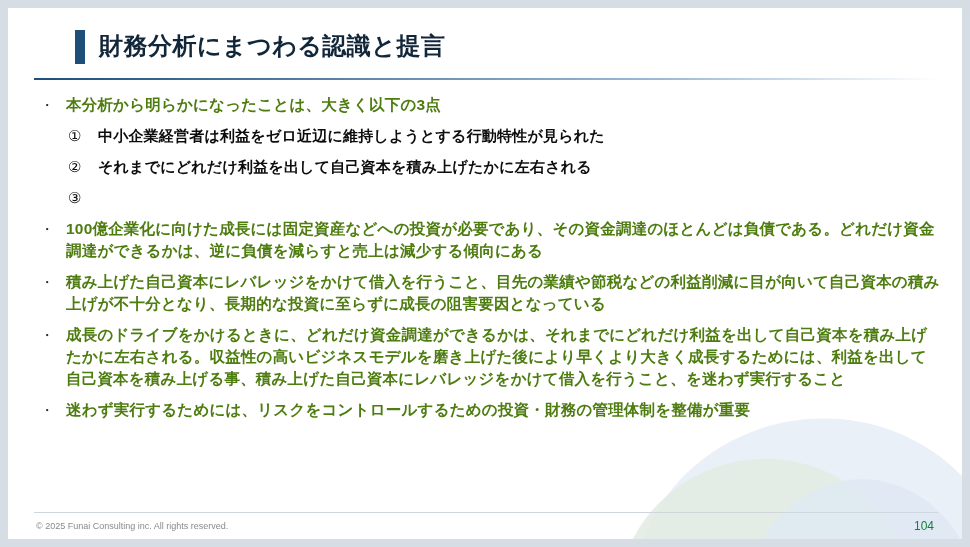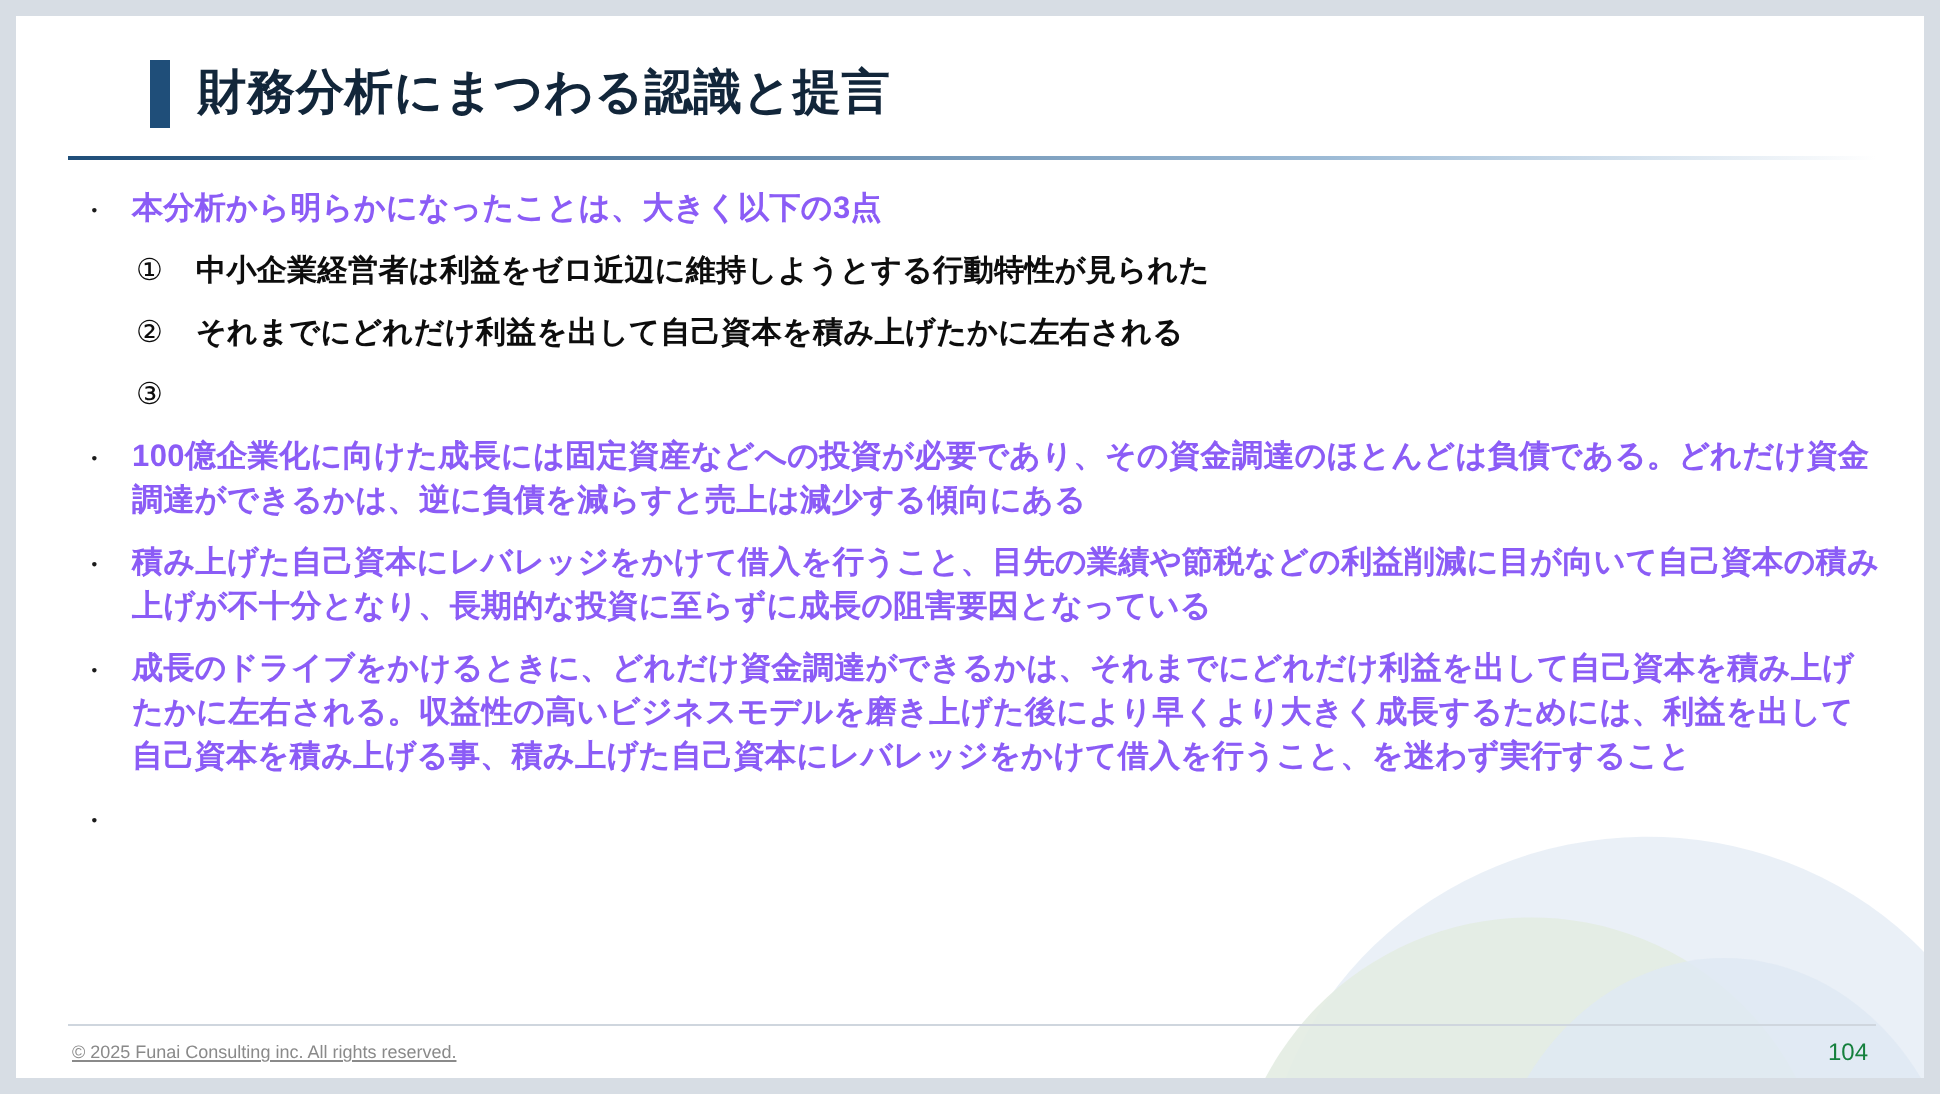--- a/index.html
+++ b/index.html
@@ -110,21 +110,21 @@
     font-size: 14px;
     color: #1a1a1a;
     line-height: 22px;
     text-align: left;
     padding-left: 6px;
     box-sizing: border-box;
   }
   .bullet-text {
     font-size: 15.5px;
     font-weight: bold;
-    color: #8b5cf6;
+    color: #4d7c0f;
     line-height: 22px;
     letter-spacing: .2px;
   }
   .sub {
     display: flex;
     align-items: flex-start;
     margin: 0 0 9px 0;
     padding-left: 34px;
   }
   .sub-mark {
@@ -150,21 +150,20 @@
     width: 904px;
     height: 1px;
     background: #cfd6de;
   }
   .copyright {
     position: absolute;
     left: 28px;
     bottom: 8px;
     font-size: 9px;
     color: #8a8a8a;
-    text-decoration: underline;
   }
   .page-number {
     position: absolute;
     right: 28px;
     bottom: 6px;
     font-size: 12px;
     color: #15803d;
   }
 </style>
 </head>
@@ -215,20 +214,21 @@
       <div class="bullet-text">積み上げた自己資本にレバレッジをかけて借入を行うこと、目先の業績や節税などの利益削減に目が向いて自己資本の積み上げが不十分となり、長期的な投資に至らずに成長の阻害要因となっている</div>
     </div>
 
     <div class="bullet">
       <div class="bullet-mark">・</div>
       <div class="bullet-text">成長のドライブをかけるときに、どれだけ資金調達ができるかは、それまでにどれだけ利益を出して自己資本を積み上げたかに左右される。収益性の高いビジネスモデルを磨き上げた後により早くより大きく成長するためには、利益を出して自己資本を積み上げる事、積み上げた自己資本にレバレッジをかけて借入を行うこと、を迷わず実行すること</div>
     </div>
 
     <div class="bullet">
       <div class="bullet-mark">・</div>
+      <div class="bullet-text">迷わず実行するためには、リスクをコントロールするための投資・財務の管理体制を整備が重要</div>
     </div>
 
   </div>
 
   <div class="footer-line"></div>
   <div class="copyright">© 2025  Funai Consulting inc. All rights reserved.</div>
   <div class="page-number">104</div>
 
 </div>
 

